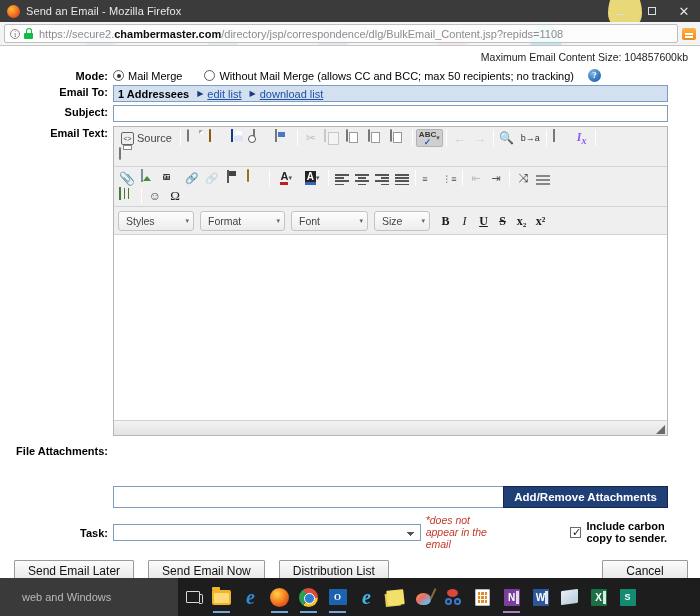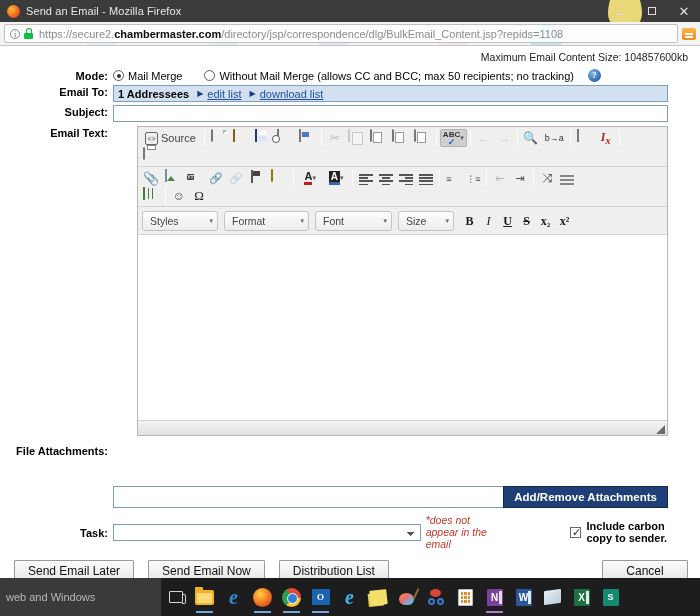--- a/index.html
+++ b/index.html
@@ -174,21 +174,21 @@
   .ic-paste { width:11px; height:13px; background:#d8d8d8; border:1px solid #777; border-radius:1px; margin:1px auto; position:relative; }
   .ic-paste::after { content:''; position:absolute; left:2px; top:2px; width:7px; height:9px; background:#fff; border:1px solid #999; }
   .ic-paste.t::before, .ic-paste.w::before { content:''; position:absolute; left:3.5px; top:4px;
     font-size:6px; color:#333; }
   .ic-spell { font-size: 8px; font-weight: bold; color: #333; line-height: 8px; text-align:center; }
   .ic-spell .chk { color:#1b5fbd; font-size:9px; display:block; line-height:7px; }
   .ic-undo { color: #6d8fbd; font-size: 13px; }
   .ic-find { color:#4a4a4a; font-size:12px; }
   .ic-replace { font-size:9px; color:#333; }
   .ic-selall { width:12px; height:12px; border:1px solid #777; background:linear-gradient(#fff 50%, #ccc 50%); margin:2px auto 0; }
-  .ic-removefmt { font-style: italic; font-weight: bold; font-size: 12px; color: #b91c1c; font-family: "Liberation Serif", serif; }
+  .ic-removefmt { font-style: italic; font-weight: bold; font-size: 12px; color: #8b5cf6; font-family: "Liberation Serif", serif; }
   .ic-print { width:13px; height:10px; background:#cfcfcf; border:1px solid #777; border-radius:1px; margin:3px auto 0; position:relative; }
   .ic-print::after { content:''; position:absolute; top:-3px; left:2.5px; width:7px; height:3px; background:#fff; border:1px solid #888; }
   .ic-clip { color:#8a8a8a; font-size:13px; }
   .ic-image { width:14px; height:11px; background:#dbeaf7; border:1px solid #7b8f9e; margin:3px auto 0; position:relative; }
   .ic-image::after { content:''; position:absolute; bottom:0; left:1px; border-width:0 4px 5px 4px; border-style:solid;
     border-color: transparent transparent #4b8a3c transparent; }
   .ic-flash { width:14px; height:11px; background:#3b3b3b; border-radius:1px; margin:3px auto 0;
     color:#fff; font-size:5px; text-align:center; line-height:11px; font-weight:bold; }
   .ic-link { color:#6b6b6b; font-size:11px; }
   .ic-unlink { color:#b8b8b8; font-size:11px; }
@@ -267,22 +267,22 @@
   }
   .btn + .btn { margin-left: 14px; }
   .btn.right { margin-left: auto; min-width: 86px; }
 
   
   #taskbar {
     position: absolute; left: 0; right: 0; bottom: 0; height: 38px;
     background: #1d1d1d; display: flex; align-items: center;
   }
   #search-box {
-    width: 161px; height: 38px; background: #3a3a3a; color: #b9b9b9;
-    font-size: 11px; display: flex; align-items: center; padding-left: 6px;
+    width: 178px; height: 38px; background: #3a3a3a; color: #b9b9b9;
+    font-size: 11px; display: flex; align-items: center; padding-left: 22px;
     flex: none; overflow: hidden; white-space: nowrap;
   }
   .tb-icons { display: flex; align-items: center; height: 38px; }
   .tbi {
     width: 29px; height: 38px; display: flex; align-items: center; justify-content: center;
     position: relative;
   }
   .tbi.open::after {
     content:''; position:absolute; bottom:3px; left:6px; width:17px; height:2px; background:#6fa8dc;
   }
@@ -404,21 +404,21 @@
     </div>
 
 
     <div class="form-row">
       <div class="form-label">Subject:</div>
       <div class="form-field">
         <input class="fld" type="text" value="" style="">
       </div>
     </div>
 
-    <div class="form-row" style="margin-top:4px;gap:24px;">
+    <div class="form-row" style="margin-top:4px;">
       <div class="form-label">Email Text:</div>
       <div class="form-field">
         <div class="cke">
 
           <div class="cke-top">
 
             <div class="cke-row">
               <div class="tb-btn labeled">
                 <span class="ic" style="width:13px;height:13px;border:1px solid #666;border-radius:2px;display:flex;align-items:center;justify-content:center;font-size:7px;">&lt;&gt;</span>
                 <span>Source</span>

